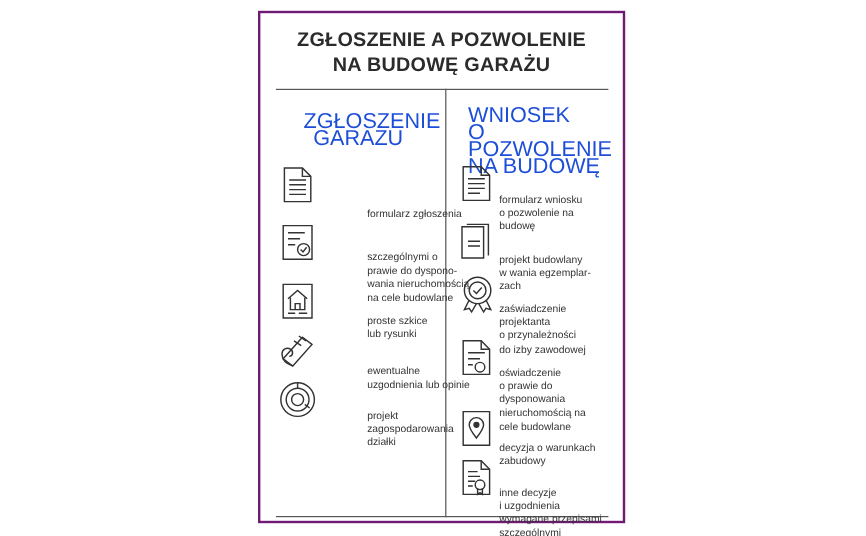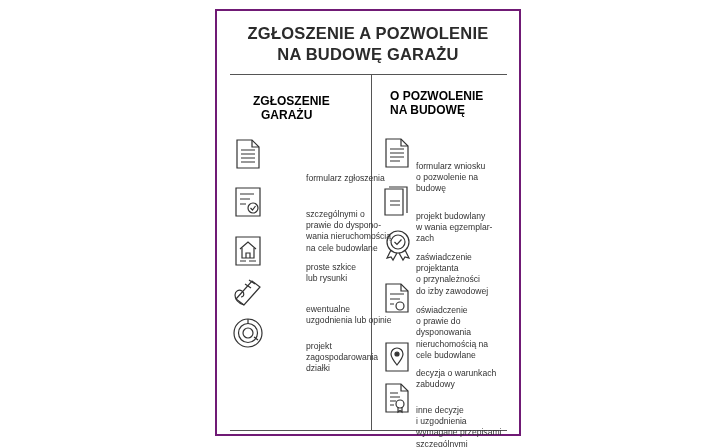--- a/index.html
+++ b/index.html
@@ -10,21 +10,21 @@
   .title { position:absolute; left:0; right:0; top:12px; text-align:center;
            font-weight:bold; font-size:16.5px; line-height:21px; letter-spacing:0.2px; color:#2b2b2b; }
   .title div { white-space:nowrap; }
   .hrule { position:absolute; left:13px; right:12px; height:1px; background:#555; }
   .hrule.top { top:63px; }
   .hrule.bottom { top:419px; }
   .vrule { position:absolute; left:154px; top:63px; height:357px; width:1px; background:#555; }
   .col { position:absolute; top:63px; }
   .col.left { left:14px; width:138px; }
   .col.right { left:165px; width:138px; }
-  .col-title { font-weight:bold; font-size:12px; line-height:14px; color:#000000; }
+  .col-title { font-weight:normal; font-size:18px; line-height:14px; color:#1d4ed8; }
   .col.left .col-title { position:absolute; left:22px; top:20px; }
   .col.right .col-title { position:absolute; left:8px; top:15px; }
   .item { position:absolute; left:0; display:block; }
   .item .icon { position:absolute; left:0; top:0; width:34px; height:34px; }
   .item .icon svg { width:34px; height:34px; display:block; }
   .item .txt { position:absolute; font-size:8.6px; line-height:11.2px; color:#333; white-space:nowrap;margin-top:24px; }
   .col.left .item .txt { left:40px;padding-left:35px; }
   .col.right .item .txt { left:34px; }
 </style>
 </head>
@@ -118,20 +118,21 @@
       <div class="txt" style="top:1px">
         <div>projekt</div>
         <div>zagospodarowania</div>
         <div>działki</div>
       </div>
     </div>
   </div>
 
   <div class="col right">
     <div class="col-title">
+      <div>WNIOSEK</div>
       <div>O POZWOLENIE</div>
       <div>NA BUDOWĘ</div>
     </div>
 
     <div class="item" style="top:62px">
       <span class="icon">
         <svg viewBox="0 0 34 34" fill="none" stroke="#333" stroke-width="1.2">
             <path d="M4 3h15l7 7v21H4z"></path>
             <path d="M19 3v7h7"></path>
             <path d="M8 13h14M8 17h14M8 21h14M8 25h10"></path>

